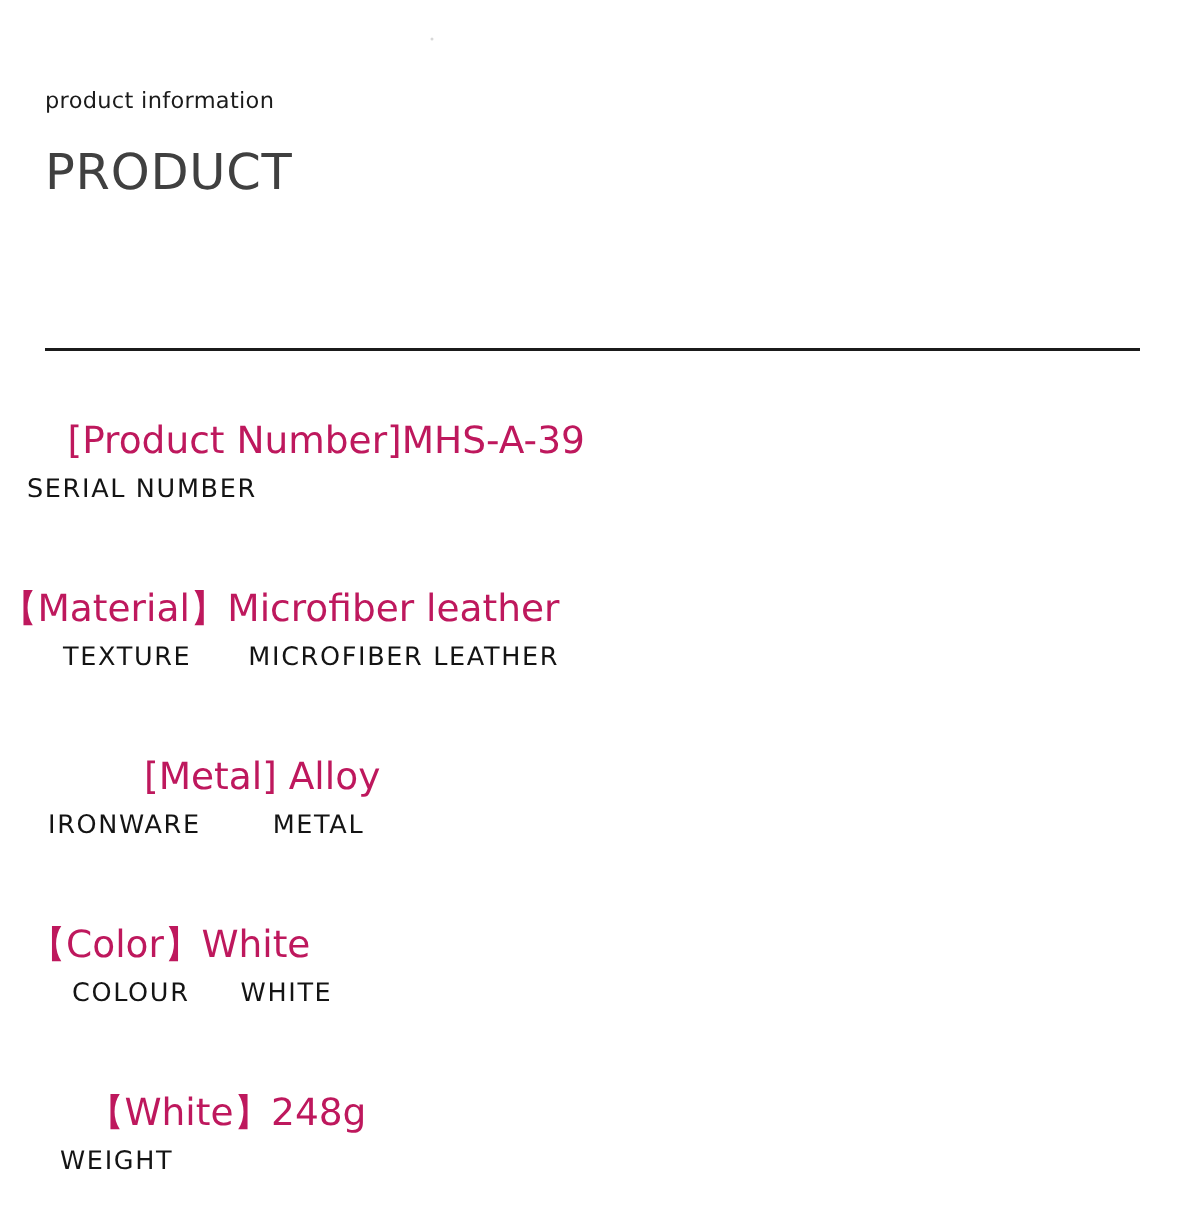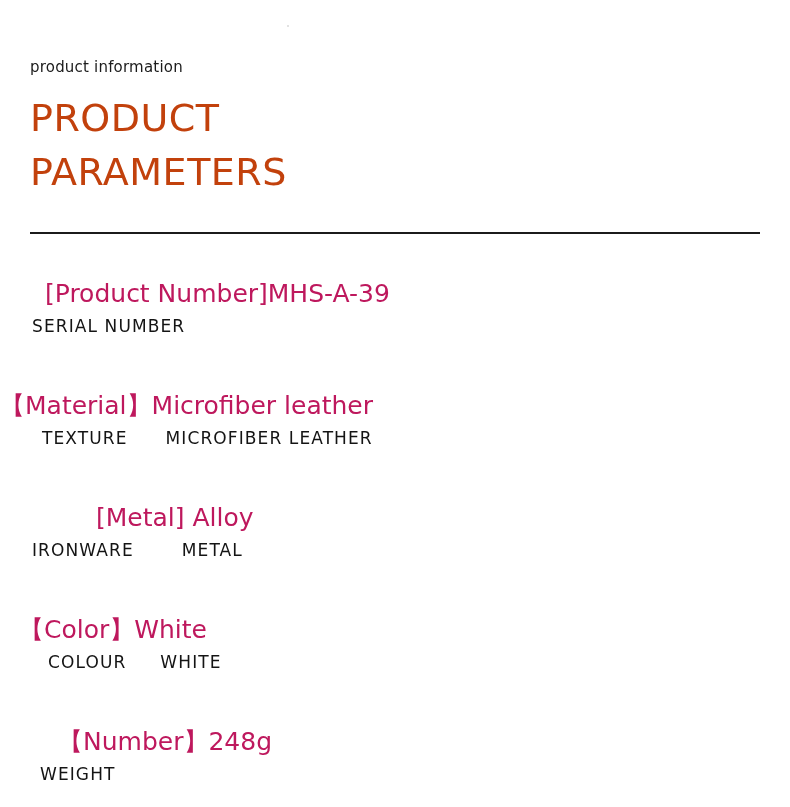--- a/index.html
+++ b/index.html
@@ -34,25 +34,25 @@
     font-size: 15px;
     letter-spacing: 0.2px;
     color: #1b1b1b;
     font-weight: 400;
     line-height: 1.2;
     margin: 0;
     font-family: "DejaVu Sans", sans-serif;
   }
   .title {
     margin: 16px 0 0 0;
-    font-size: 38px;
+    font-size: 33px;
     line-height: 1.42;
     font-weight: 400;
     letter-spacing: 0.5px;
-    color: #c2410c;
+    color: #404040;
     font-family: "DejaVu Sans", sans-serif;
   }
   .title-line {
     display: block;
   }
   .rule {
     position: absolute;
     left: 30px;
     top: 232px;
     width: 730px;
@@ -87,21 +87,21 @@
     color: #141414;
     white-space: nowrap;
     font-family: "DejaVu Sans", sans-serif;
   }
   .spec-sub .sub-b {
     display: inline-block;
   }
 
   
   .row-serial   .spec-main { padding-left: 45px; }
-  .row-serial   .spec-sub  { padding-left: 32px; }
+  .row-serial   .spec-sub  { padding-left: 18px; }
 
   .row-material .spec-main { }
   .row-material .spec-sub  { padding-left: 42px; }
   .row-material .spec-sub .sub-b:first-child { margin-right: 38px; }
 
   .row-metal    .spec-main { padding-left: 60px; margin-left: 36px; }
   .row-metal    .spec-sub  { padding-left: 32px; }
   .row-metal    .spec-sub .sub-b:first-child { margin-right: 48px; }
 
   .row-colour   .spec-main { padding-left: 19px; }
@@ -125,21 +125,20 @@
 <body>
 
 <div class="page">
 
   <div class="dot"></div>
 
   <div class="header">
     <p class="eyebrow">product information</p>
     <h1 class="title">
       <span class="title-line">PRODUCT</span>
-      <span class="title-line">PARAMETERS</span>
     </h1>
   </div>
 
   <div class="rule"></div>
 
   <div class="specs">
 
     <div class="spec row-serial">
       <div class="spec-main">[Product Number]MHS-A-39</div>
       <div class="spec-sub">
@@ -162,21 +161,21 @@
     </div>
 
     <div class="spec row-colour">
       <div class="spec-main">【Color】White</div>
       <div class="spec-sub">
         <span class="sub-b">COLOUR</span><span class="sub-b">WHITE</span>
       </div>
     </div>
 
     <div class="spec row-weight">
-      <div class="spec-main">【Number】248g</div>
+      <div class="spec-main">【White】248g</div>
       <div class="spec-sub">
         <span class="sub-b">WEIGHT</span><span class="sub-b"></span>
       </div>
     </div>
 
   </div>
 
 </div>
 
 </body></html>

